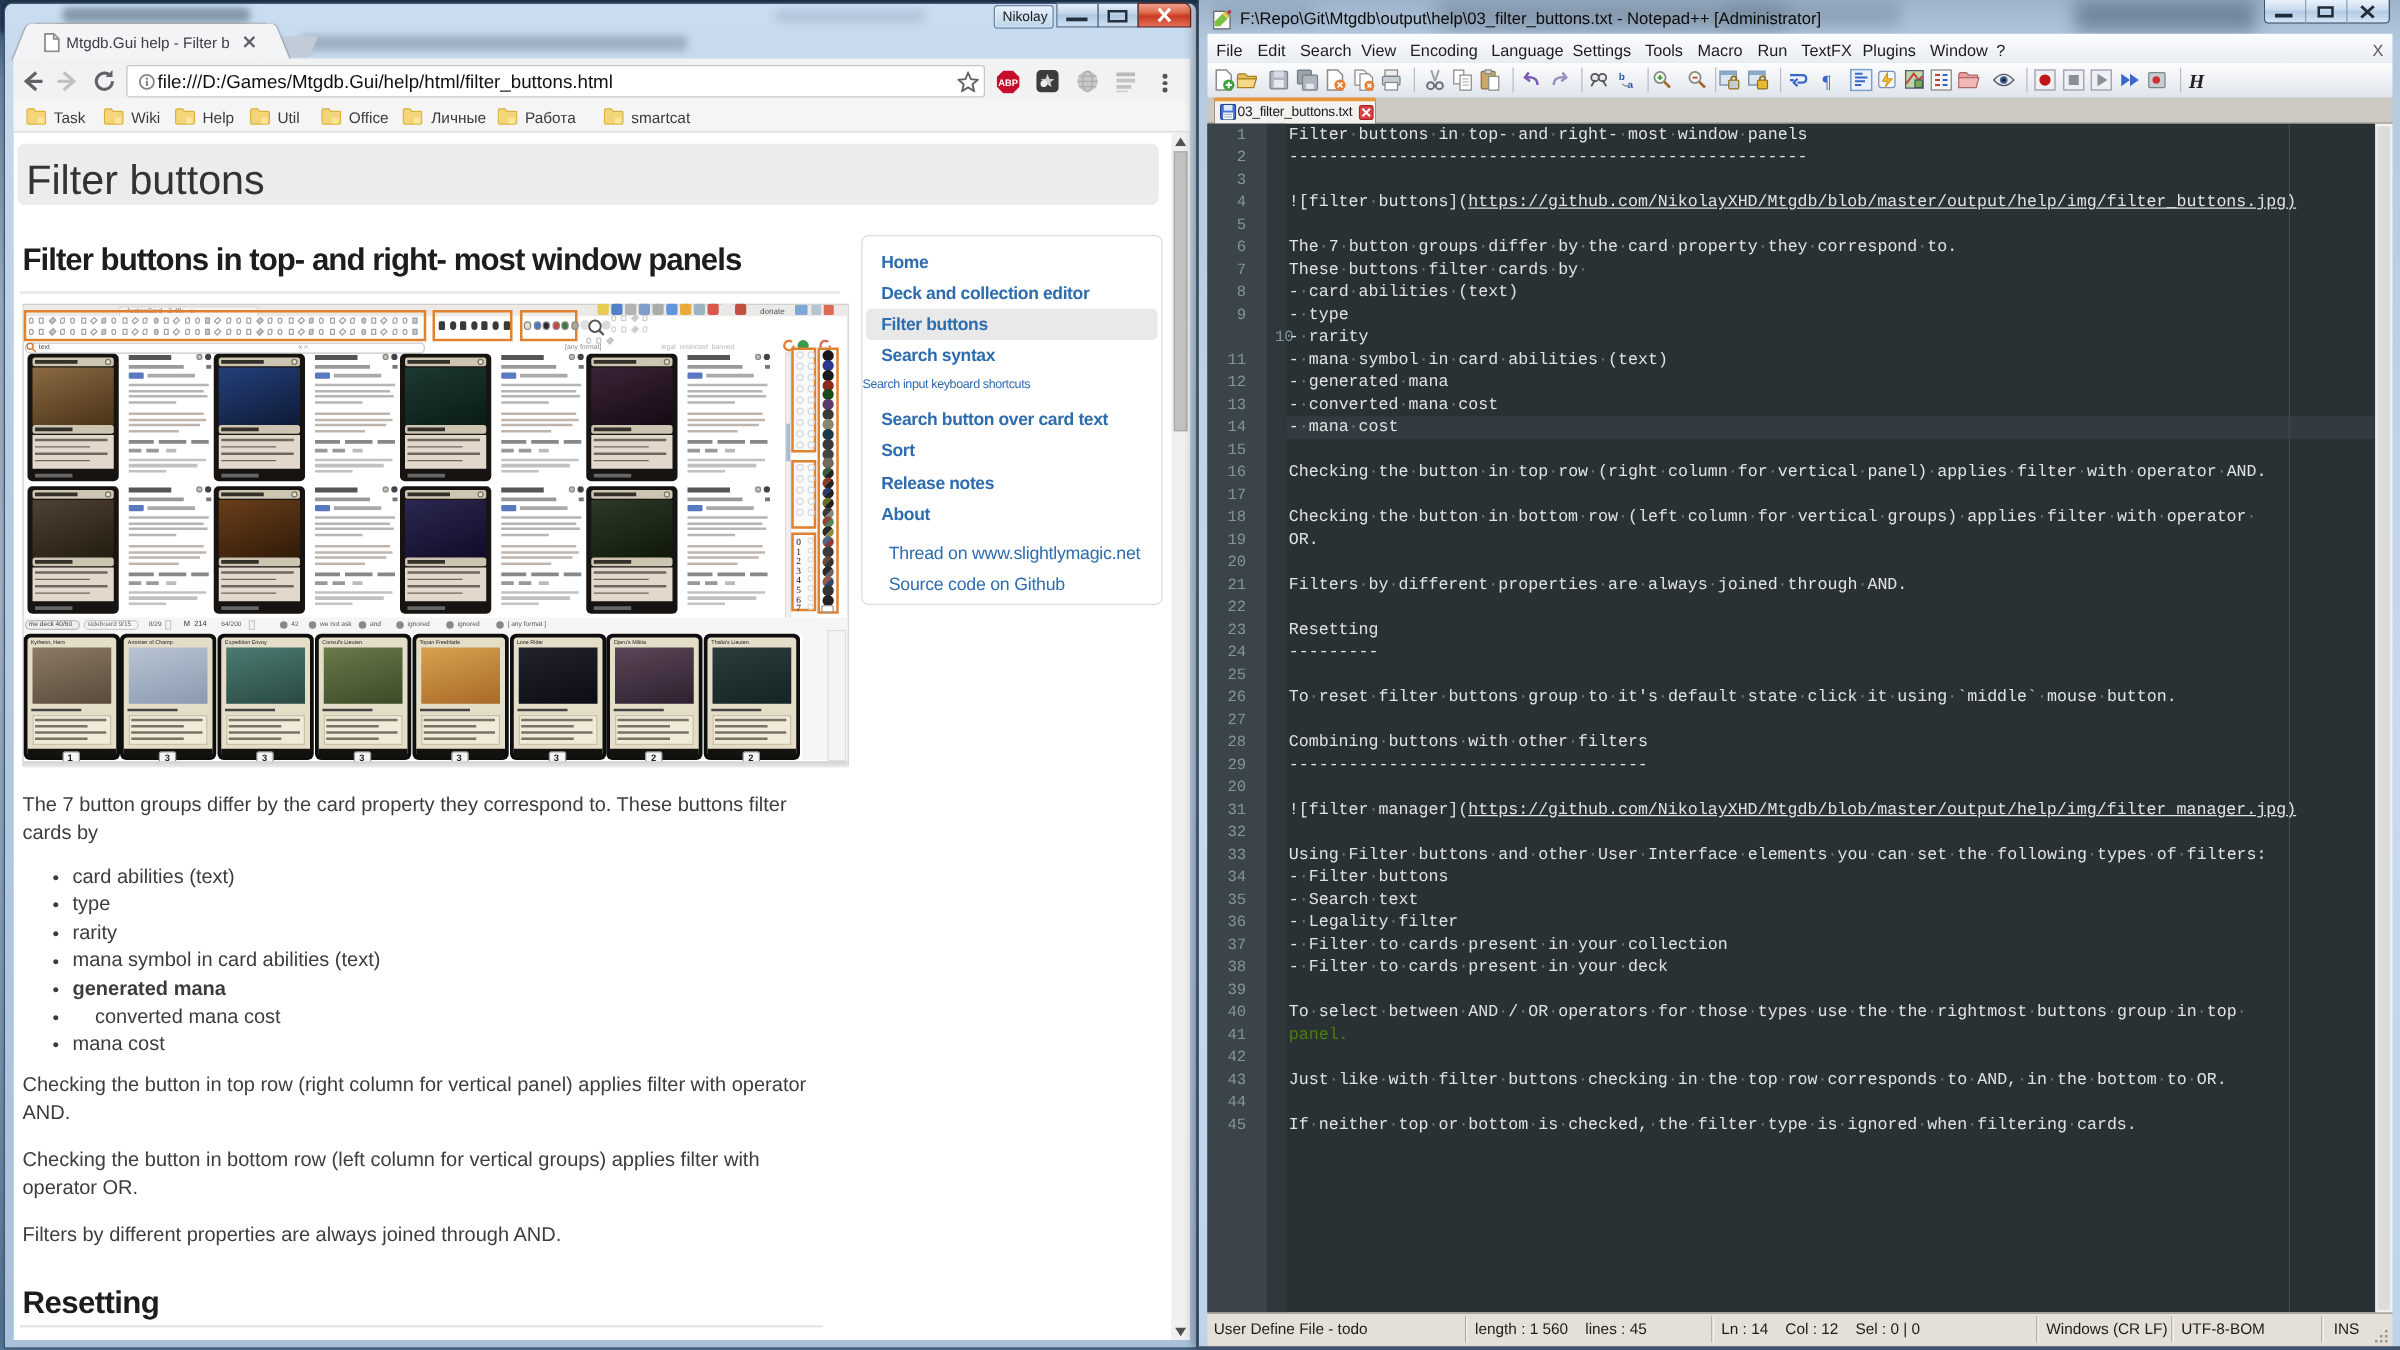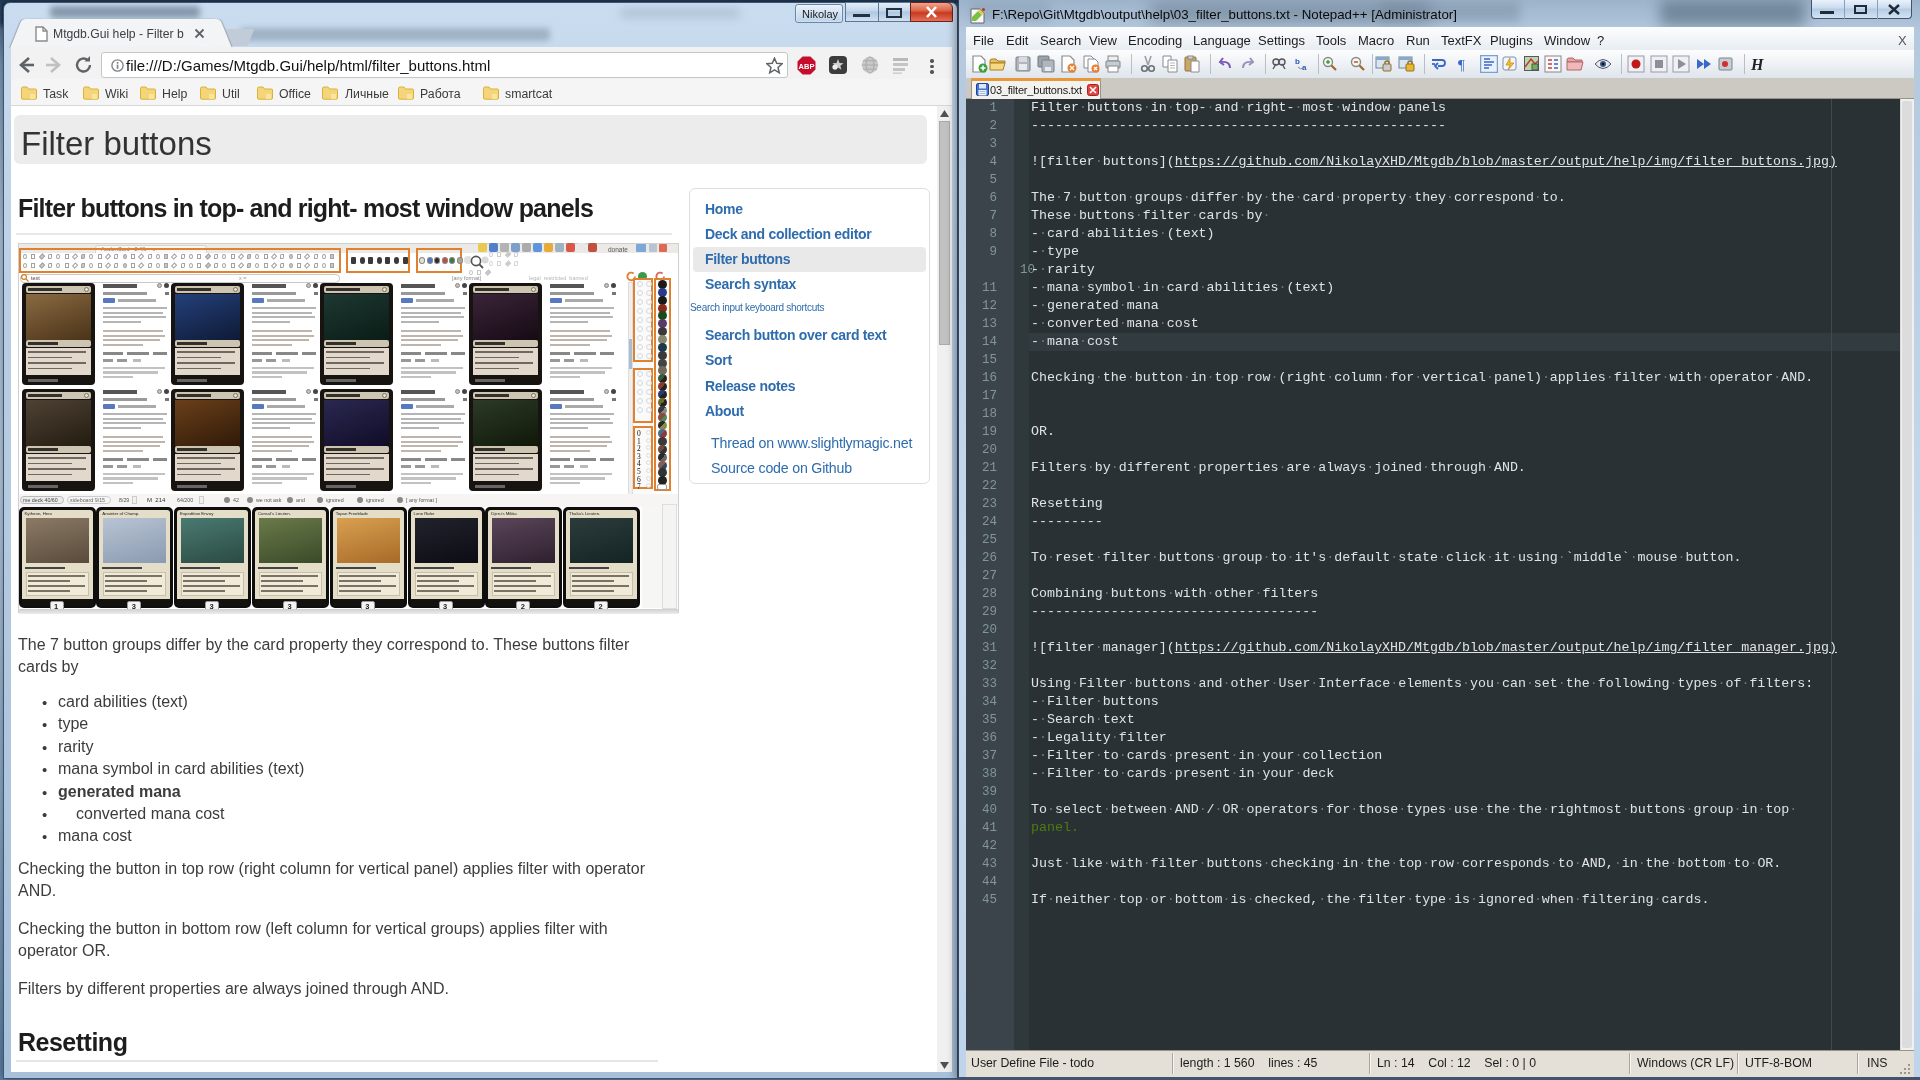--- a/index.html
+++ b/index.html
@@ -1113,20 +1113,21 @@
     <div style="position:absolute;left:0;top:270px;width:934px;height:18px">
       <span style="position:absolute;right:903px;top:1.5px;font-size:12.5px;color:#81969a">16</span>
       <span style="position:absolute;left:65px;top:1px;color:#e0e2e4;white-space:pre">Checking<i>·</i>the<i>·</i>button<i>·</i>in<i>·</i>top<i>·</i>row<i>·</i>(right<i>·</i>column<i>·</i>for<i>·</i>vertical<i>·</i>panel)<i>·</i>applies<i>·</i>filter<i>·</i>with<i>·</i>operator<i>·</i>AND.</span>
     </div>
     <div style="position:absolute;left:0;top:288px;width:934px;height:18px">
       <span style="position:absolute;right:903px;top:1.5px;font-size:12.5px;color:#81969a">17</span>
       <span style="position:absolute;left:65px;top:1px;color:#e0e2e4;white-space:pre"></span>
     </div>
     <div style="position:absolute;left:0;top:306px;width:934px;height:18px">
       <span style="position:absolute;right:903px;top:1.5px;font-size:12.5px;color:#81969a">18</span>
+      <span style="position:absolute;left:65px;top:1px;color:#e0e2e4;white-space:pre">Checking<i>·</i>the<i>·</i>button<i>·</i>in<i>·</i>bottom<i>·</i>row<i>·</i>(left<i>·</i>column<i>·</i>for<i>·</i>vertical<i>·</i>groups)<i>·</i>applies<i>·</i>filter<i>·</i>with<i>·</i>operator<i>·</i></span>
     </div>
     <div style="position:absolute;left:0;top:324px;width:934px;height:18px">
       <span style="position:absolute;right:903px;top:1.5px;font-size:12.5px;color:#81969a">19</span>
       <span style="position:absolute;left:65px;top:1px;color:#e0e2e4;white-space:pre">OR.</span>
     </div>
     <div style="position:absolute;left:0;top:342px;width:934px;height:18px">
       <span style="position:absolute;right:903px;top:1.5px;font-size:12.5px;color:#81969a">20</span>
       <span style="position:absolute;left:65px;top:1px;color:#e0e2e4;white-space:pre"></span>
     </div>
     <div style="position:absolute;left:0;top:360px;width:934px;height:18px">

